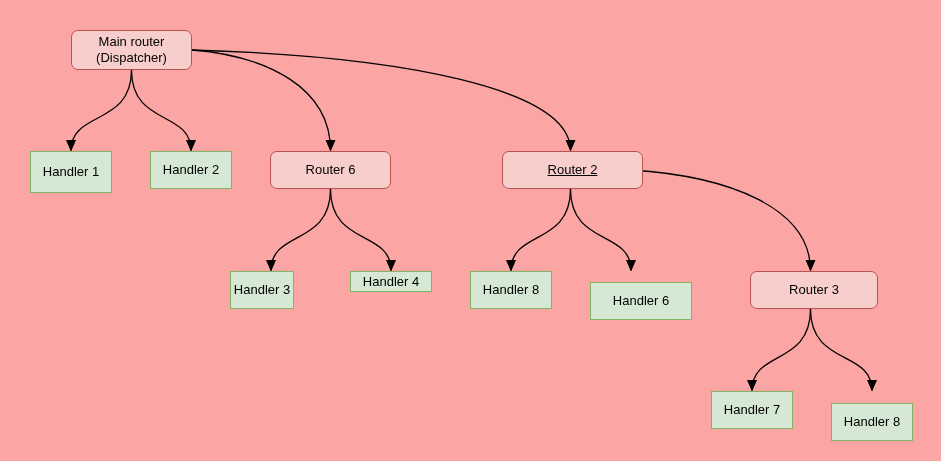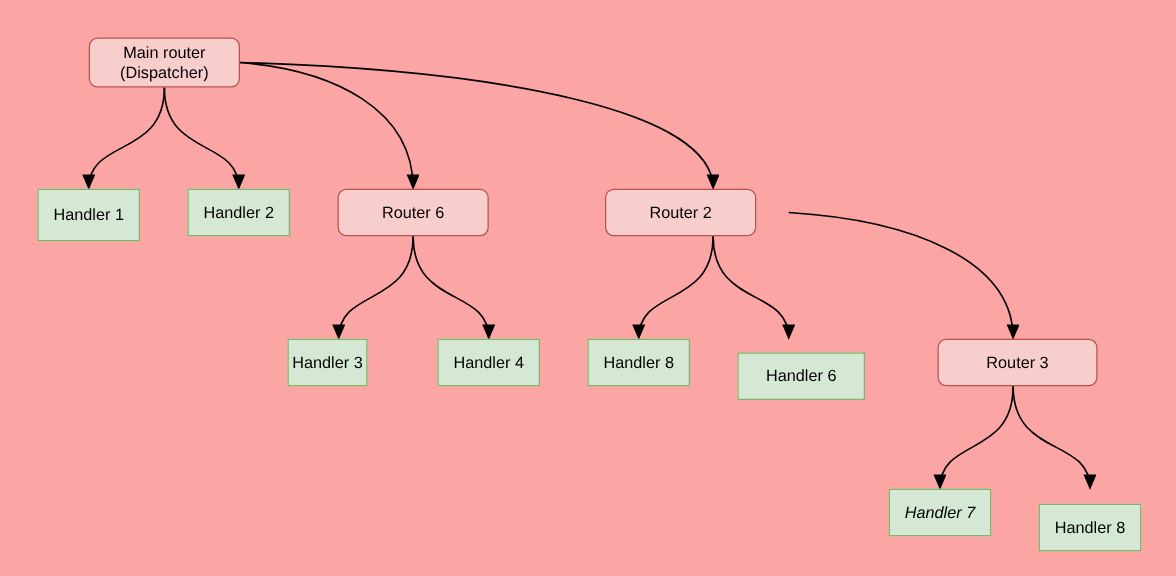--- a/index.html
+++ b/index.html
@@ -62,21 +62,21 @@
       <path d="M570.5,189 C570.5,246.05 631,229.75 631,270.5" fill="none" stroke="#000000" stroke-width="1.3" marker-end="url(#arrowhead)"></path>
       <path d="M631,170 C729.725,176.03 810.5,208.19 810.5,270.5" fill="none" stroke="#000000" stroke-width="1.3" marker-end="url(#arrowhead)"></path>
       <path d="M810.5,309 C810.5,366.05 752,349.75 752,390.5" fill="none" stroke="#000000" stroke-width="1.3" marker-end="url(#arrowhead)"></path>
       <path d="M810.5,309 C810.5,366.05 872,349.75 872,390.5" fill="none" stroke="#000000" stroke-width="1.3" marker-end="url(#arrowhead)"></path>
     </svg>
     <div class="node router" style="left: 71px; top: 30px; width: 121px; height: 40px; background: rgb(248, 206, 204); border-color: rgb(184, 84, 80);">Main router
 (Dispatcher)</div>
     <div class="node handler" style="left: 30px; top: 151px; width: 82px; height: 42px; background: rgb(213, 232, 212); border-color: rgb(130, 179, 102);">Handler 1</div>
     <div class="node handler" style="left: 150px; top: 151px; width: 82px; height: 38px; background: rgb(213, 232, 212); border-color: rgb(130, 179, 102);">Handler 2</div>
     <div class="node router" style="left: 270px; top: 151px; width: 121px; height: 38px; background: rgb(248, 206, 204); border-color: rgb(184, 84, 80);">Router 6</div>
-    <div class="node router" style="left: 484px; top: 151px; width: 121px; height: 38px; background: rgb(248, 206, 204); border-color: rgb(184, 84, 80);">Router 2</div>
+    <div class="node router" style="left: 502px; top: 151px; width: 141px; height: 38px; background: rgb(248, 206, 204); border-color: rgb(184, 84, 80); text-decoration: underline;">Router 2</div>
     <div class="node handler" style="left: 230px; top: 271px; width: 64px; height: 38px; background: rgb(213, 232, 212); border-color: rgb(130, 179, 102);">Handler 3</div>
-    <div class="node handler" style="left: 350px; top: 271px; width: 82px; height: 38px; background: rgb(213, 232, 212); border-color: rgb(130, 179, 102);">Handler 4</div>
+    <div class="node handler" style="left: 350px; top: 271px; width: 82px; height: 21px; background: rgb(213, 232, 212); border-color: rgb(130, 179, 102);">Handler 4</div>
     <div class="node handler" style="left: 470px; top: 271px; width: 82px; height: 38px; background: rgb(213, 232, 212); border-color: rgb(130, 179, 102);">Handler 8</div>
     <div class="node handler" style="left: 590px; top: 282px; width: 102px; height: 38px; background: rgb(213, 232, 212); border-color: rgb(130, 179, 102);">Handler 6</div>
     <div class="node router" style="left: 750px; top: 271px; width: 128px; height: 38px; background: rgb(248, 206, 204); border-color: rgb(184, 84, 80);">Router 3</div>
-    <div class="node handler" style="left: 711px; top: 391px; width: 82px; height: 38px; background: rgb(213, 232, 212); border-color: rgb(130, 179, 102); font-style: italic;">Handler 7</div>
+    <div class="node handler" style="left: 711px; top: 391px; width: 82px; height: 38px; background: rgb(213, 232, 212); border-color: rgb(130, 179, 102);">Handler 7</div>
     <div class="node handler" style="left: 831px; top: 403px; width: 82px; height: 38px; background: rgb(213, 232, 212); border-color: rgb(130, 179, 102);">Handler 8</div>
   </div>
 
 </body></html>

